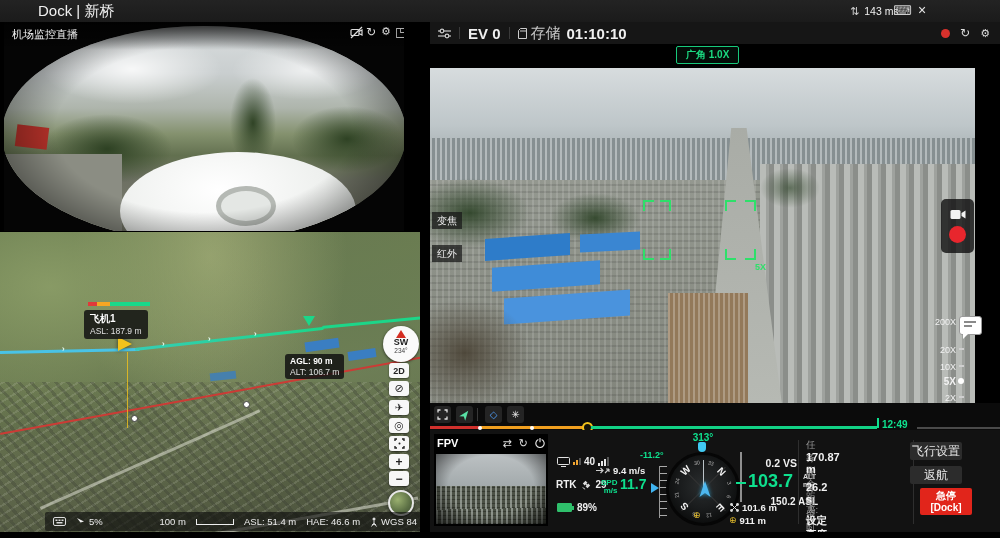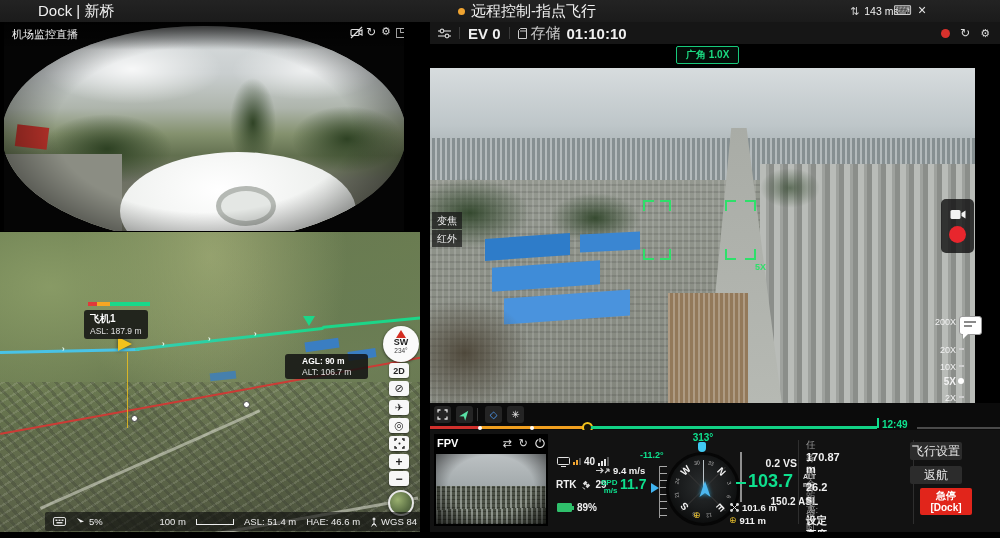--- a/index.html
+++ b/index.html
@@ -150,24 +150,20 @@
     font-size:10px;font-weight:bold;display:flex;flex-direction:column;align-items:center;justify-content:center;line-height:1.2;}
   .vdiv{position:absolute;top:10px;width:1px;height:84px;background:#2e2e2e;}
 </style>
 </head>
 <body>
 
 <div id="app">
 
   <div id="topbar" class="abs flex">
     <span class="tb-text" style="margin-left:38px;">Dock | 新桥</span>
-    <div class="abs flex" style="left:458px;top:0;height:22px;gap:6px;">
-      <span class="tb-dot"></span>
-      <span class="tb-text">远程控制-指点飞行</span>
-    </div>
     <div class="abs flex" style="left:850px;top:0;height:22px;gap:5px;">
       <span class="tb-ic">⇅</span>
       <span class="tb-text" style="font-size:10.5px;">143 ms</span>
     </div>
     <span class="abs tb-ic" style="left:893px;top:4px;font-size:13px;">⌨</span>
     <span class="abs" style="left:918px;top:2px;font-size:14px;color:#e6e6e6;">×</span>
   </div>
 
   <div id="dockcam" class="abs">
     <div class="fisheye">
@@ -223,21 +219,21 @@
 
     <div class="abs flex" style="left:88px;top:70px;width:62px;height:4px;gap:0;">
       <div style="width:9px;height:4px;background:#e03a3a;"></div>
         <div style="width:13px;height:4px;background:#f5a623;"></div>
         <div style="width:40px;height:4px;background:#19d98a;"></div>
     </div>
     <div class="tip" style="left:84px;top:78px;">
       <div class="t1">飞机1</div>
       <div class="t2">ASL: 187.9 m</div>
     </div>
-    <div class="tip" style="left:285px;top:122px;padding:2px 17px;">
+    <div class="tip" style="left:285px;top:122px;padding:2px 5px;">
       <div class="t2" style="font-weight:bold;color:#fff;">AGL: 90 m</div>
       <div class="t2">ALT: 106.7 m</div>
     </div>
 
     <div class="map-compass">
       <div class="nd"></div>
       <div class="sw">SW</div>
       <div class="dg">234°</div>
     </div>
     <div class="mapbtn" style="top:131px;">2D</div>
@@ -327,21 +323,21 @@
       <div class="greenpatch" style="left:330px;top:100px;width:60px;height:40px;opacity:.7;"></div>
       <div class="bluroof" style="left:55px;top:168px;width:85px;height:22px;transform:skewY(-4deg);background:#2e7cc9;"></div>
       <div class="bluroof" style="left:62px;top:196px;width:108px;height:24px;transform:skewY(-4deg);background:#3f8cd8;"></div>
       <div class="bluroof" style="left:74px;top:226px;width:126px;height:26px;transform:skewY(-4deg);background:#4a93dd;"></div>
       <div class="bluroof" style="left:150px;top:165px;width:60px;height:18px;transform:skewY(-3deg);background:#3a86d2;"></div>
       <div class="greenpatch" style="left:-30px;top:230px;width:130px;height:110px;background:radial-gradient(closest-side,rgba(70,62,48,.85),rgba(70,62,48,0));"></div>
     </div>
     <span class="abs lensbadge">广角 1.0X</span>
 
     <div class="abs" style="left:2px;top:168px;">
-      <div class="sidebtn" style="margin-bottom:1px;font-family:Liberation Mono, monospace;">变焦</div>
+      <div class="sidebtn" style="margin-bottom:16px;font-family:Liberation Mono, monospace;">变焦</div>
       <div class="sidebtn">红外</div>
     </div>
 
     <div class="bracket" style="left:213px;top:156px;width:28px;height:60px;">
         <i class="c1"></i>
         <i class="c2"></i>
         <i class="c3"></i>
         <i class="c4"></i>
       </div>
     <div class="bracket" style="left:295px;top:156px;width:31px;height:60px;">

